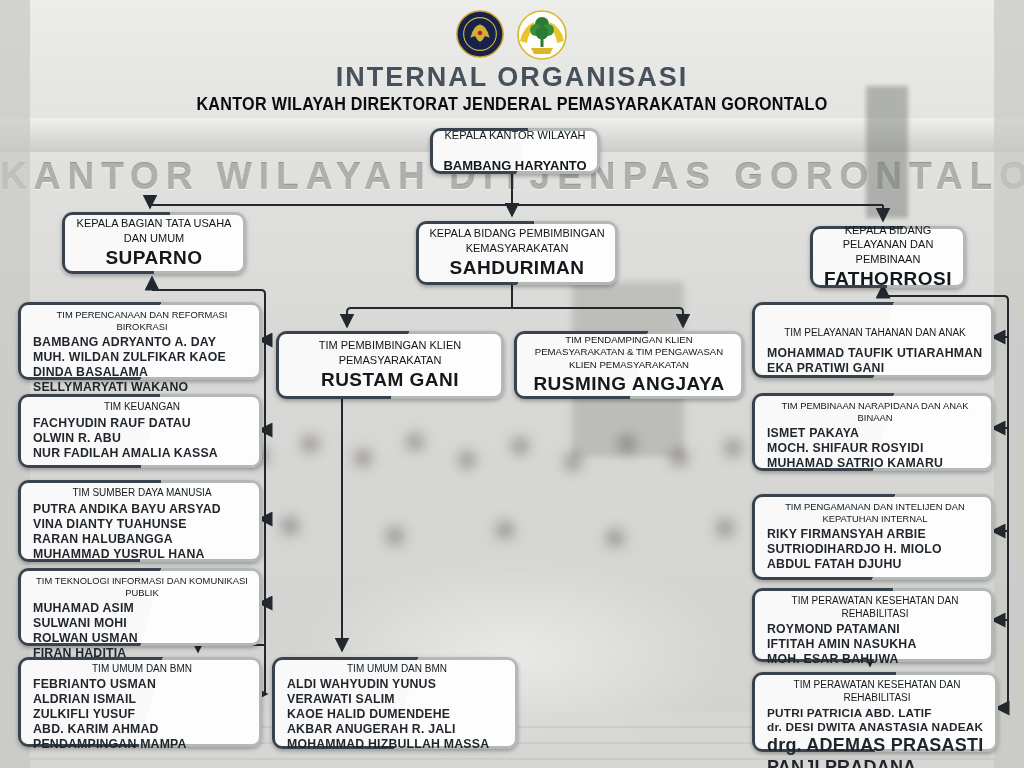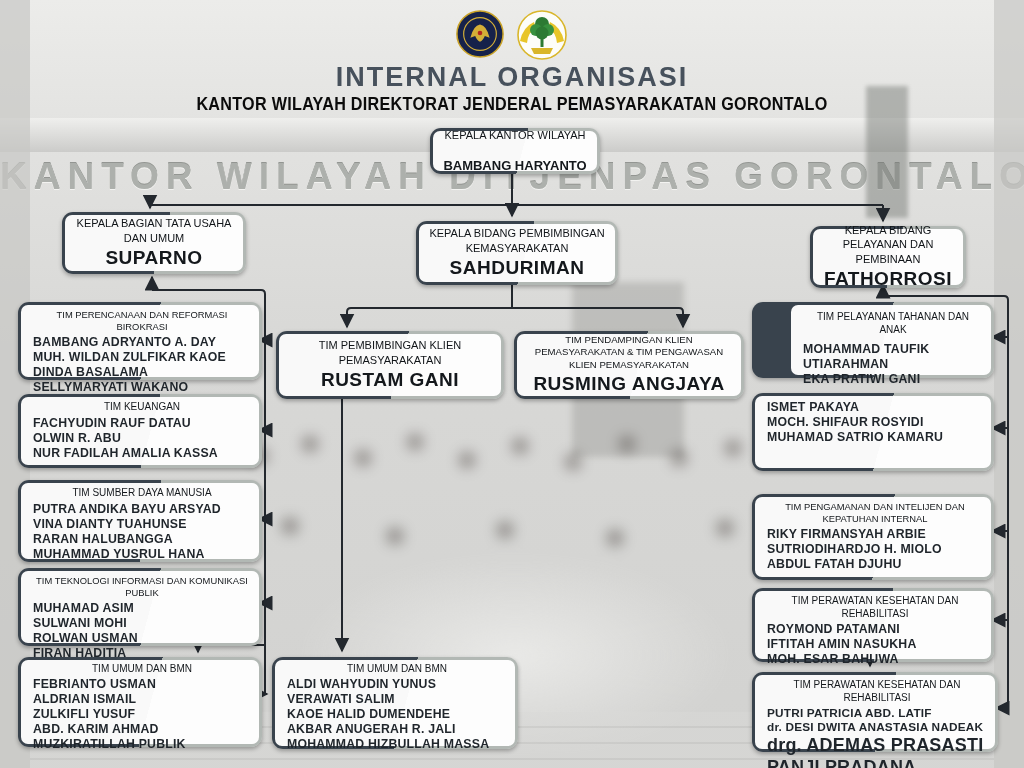--- a/index.html
+++ b/index.html
@@ -204,44 +204,45 @@
       <div class="member">FIRAN HADITIA</div>
     </div>
   </div>
   <div class="box" style="left:18px;top:657px;width:238px;height:84px;">
     <div class="box-inner team-inner" style="padding-top:3px;">
       <div class="team-title" style="margin-bottom:1px;">TIM UMUM DAN BMN</div>
       <div class="member">FEBRIANTO USMAN</div>
       <div class="member">ALDRIAN ISMAIL</div>
       <div class="member">ZULKIFLI YUSUF</div>
       <div class="member">ABD. KARIM AHMAD</div>
-      <div class="member">MUZKIRATILLAH PUBLIK</div>
+      <div class="member">PENDAMPINGAN MAMPA</div>
     </div>
   </div>
 
   <div class="box" style="left:272px;top:657px;width:240px;height:86px;">
     <div class="box-inner team-inner" style="padding-top:3px;">
       <div class="team-title" style="margin-bottom:1px;">TIM UMUM DAN BMN</div>
       <div class="member">ALDI WAHYUDIN YUNUS</div>
       <div class="member">VERAWATI SALIM</div>
       <div class="member">KAOE HALID DUMENDEHE</div>
       <div class="member">AKBAR ANUGERAH R. JALI</div>
       <div class="member">MOHAMMAD HIZBULLAH MASSA</div>
     </div>
   </div>
 
   <div class="box" style="left:752px;top:302px;width:236px;height:70px;">
-    <div class="box-inner team-inner" style="padding-top:6px;margin-left:36px;">
+    <div class="box-inner team-inner" style="padding-top:22px;">
       <div class="team-title" style="margin-bottom:6px;">TIM PELAYANAN TAHANAN DAN ANAK</div>
       <div class="member">MOHAMMAD TAUFIK UTIARAHMAN</div>
       <div class="member">EKA PRATIWI GANI</div>
     </div>
   </div>
   <div class="box" style="left:752px;top:393px;width:236px;height:72px;">
     <div class="box-inner team-inner">
+      <div class="team-title team-title-sm">TIM PEMBINAAN NARAPIDANA DAN ANAK BINAAN</div>
       <div class="member">ISMET PAKAYA</div>
       <div class="member">MOCH. SHIFAUR ROSYIDI</div>
       <div class="member">MUHAMAD SATRIO KAMARU</div>
     </div>
   </div>
   <div class="box" style="left:752px;top:494px;width:236px;height:80px;">
     <div class="box-inner team-inner">
       <div class="team-title team-title-sm">TIM PENGAMANAN DAN INTELIJEN DAN KEPATUHAN INTERNAL</div>
       <div class="member">RIKY FIRMANSYAH ARBIE</div>
       <div class="member">SUTRIODIHARDJO H. MIOLO</div>

